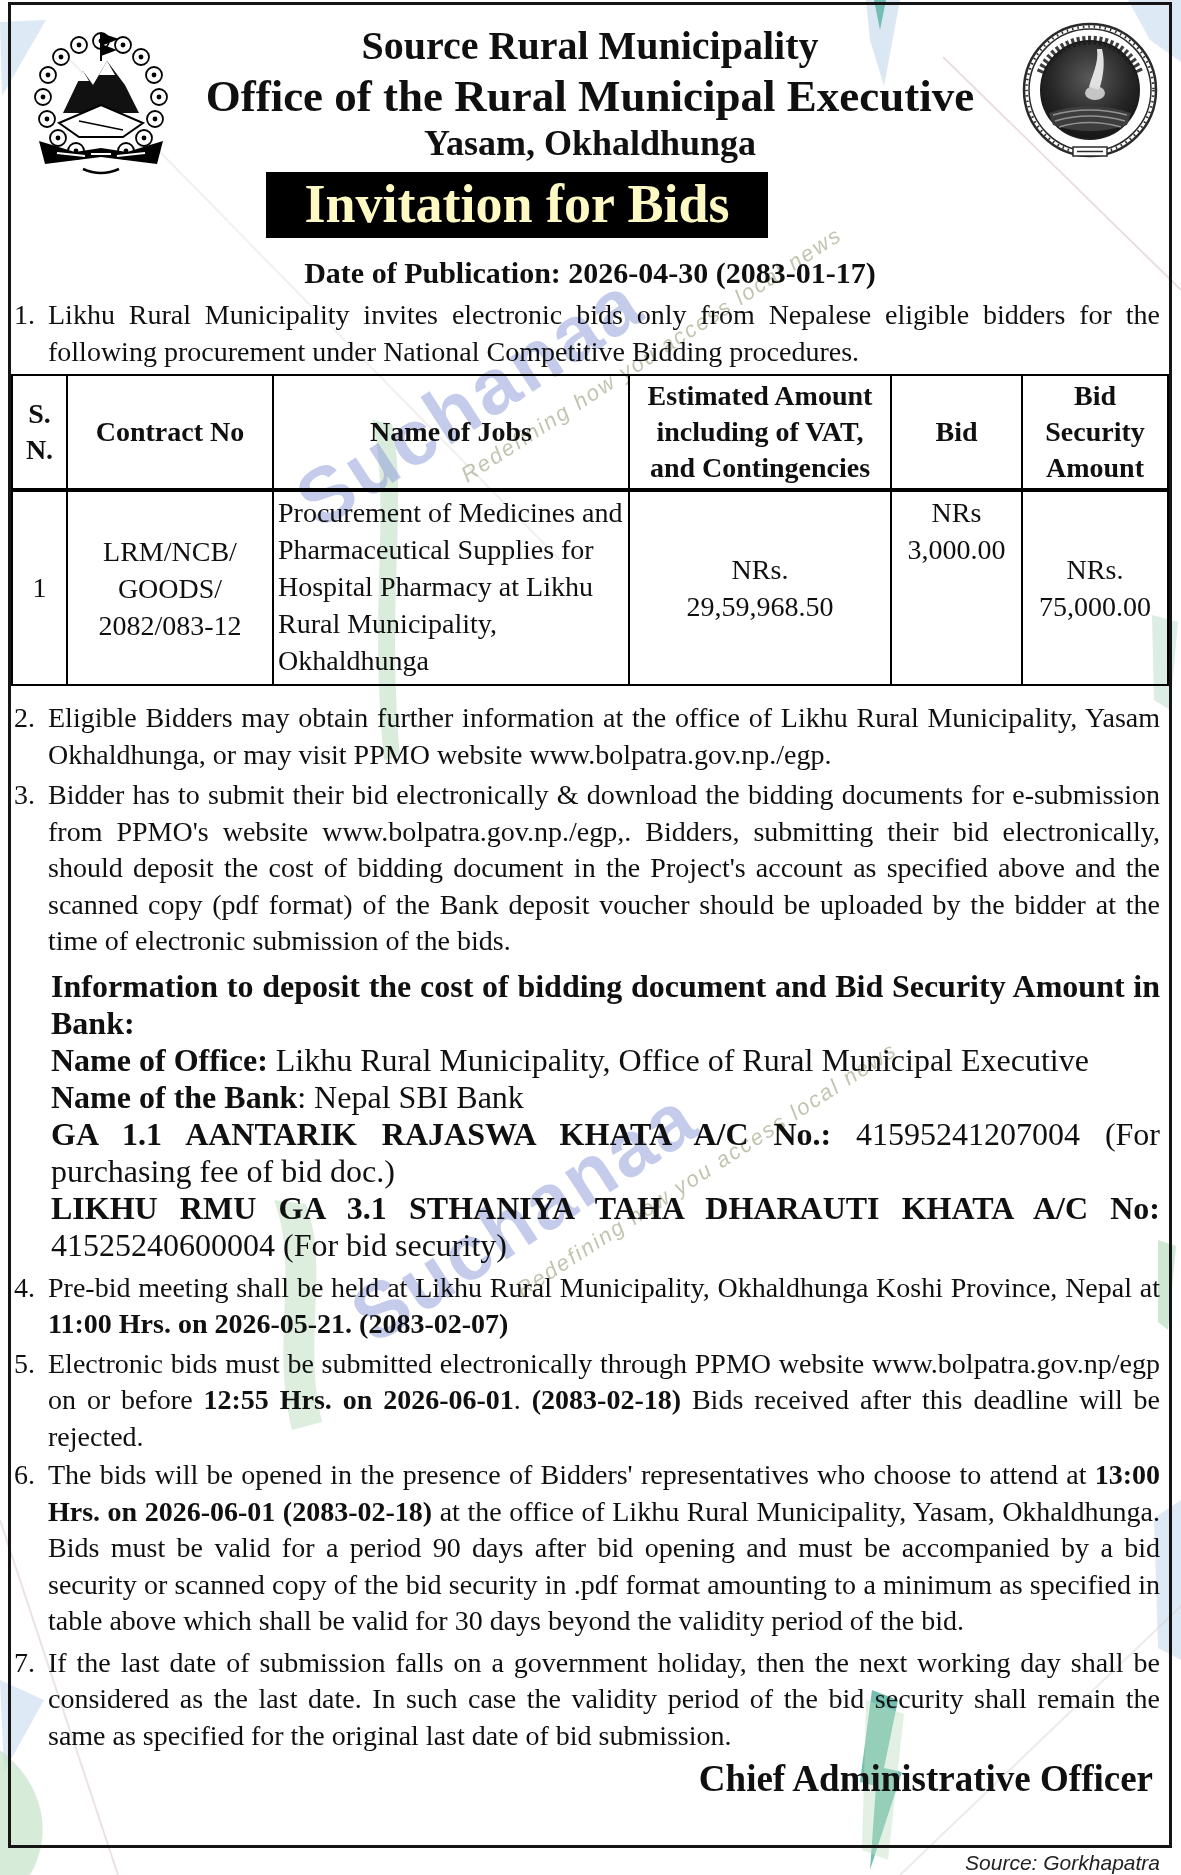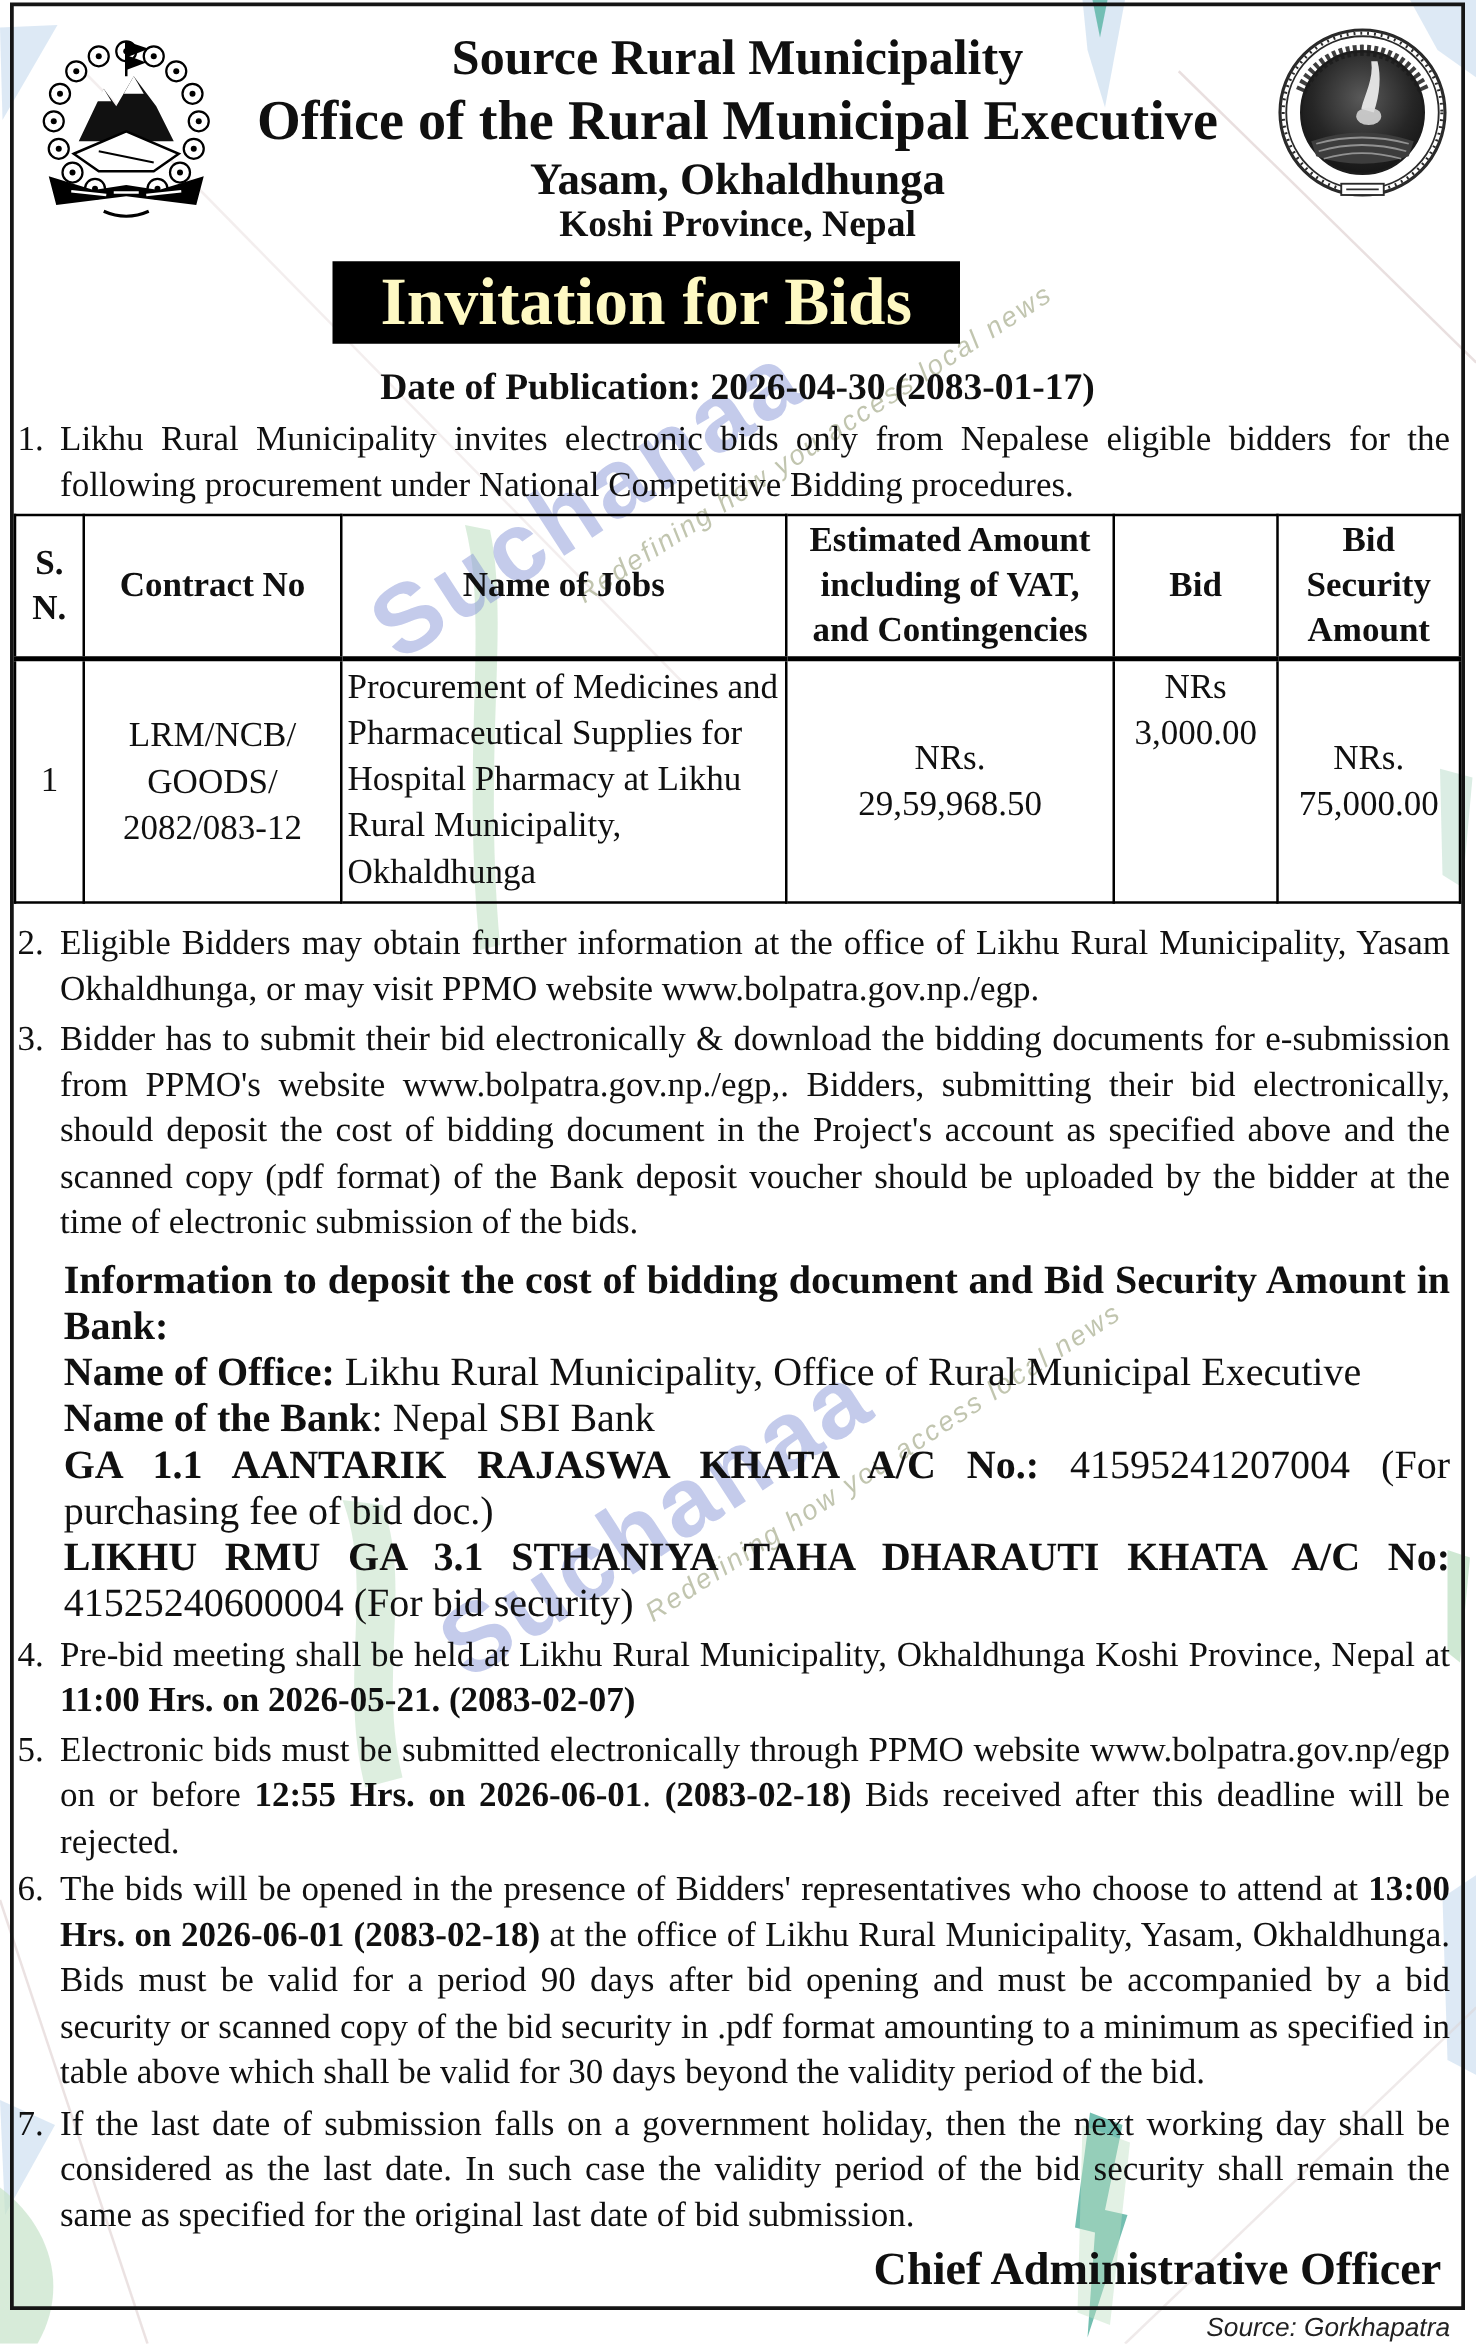--- a/index.html
+++ b/index.html
@@ -188,21 +188,20 @@
           <path d="M40,106 Q70,97 102,106"></path>
       </g>
       <path d="M22,52 A53,53 0 0 1 120,52" fill="none" stroke="#1c1c1c" stroke-width="9" stroke-dasharray="3,2.5" opacity="0.85"></path>
       <rect x="54" y="126" width="34" height="9" fill="#fff" stroke="#2a2a2a" stroke-width="1.5"></rect>
       <line x1="58" y1="130.5" x2="84" y2="130.5" stroke="#2a2a2a" stroke-width="1.5"></line>
     </svg>
 
     <div class="t1">Source Rural Municipality</div>
     <div class="t2">Office of the Rural Municipal Executive</div>
     <div class="t3">Yasam, Okhaldhunga</div>
-    <div class="t4">Koshi Province, Nepal</div>
   </div>
 
   <div class="banner">
     <span>Invitation for Bids</span>
   </div>
 
   <div class="pub">Date of Publication: 2026-04-30 (2083-01-17)</div>
 
   <div class="item i1">
     <span class="no">1.</span>

